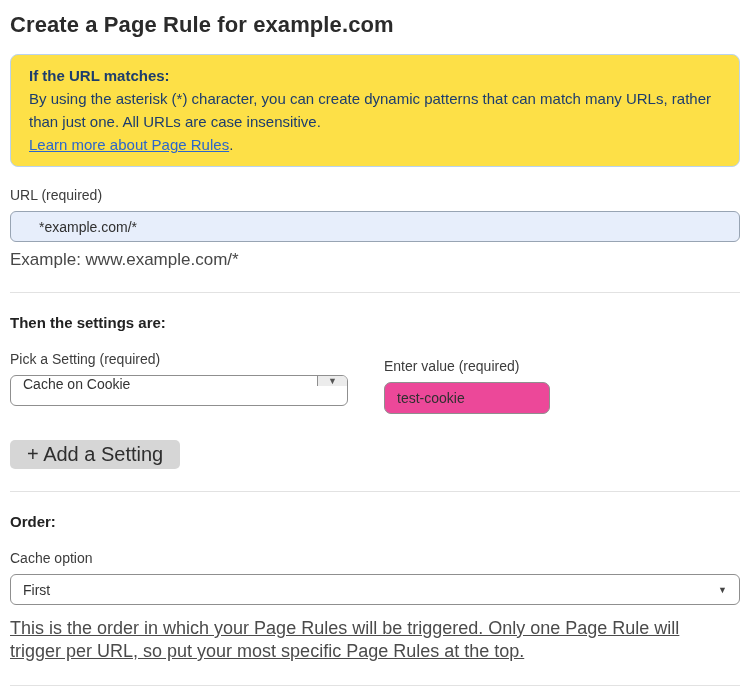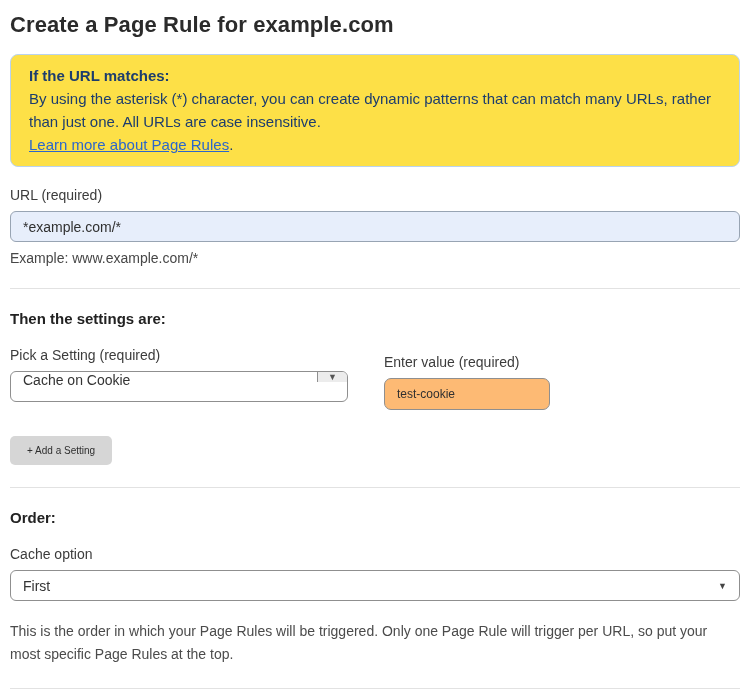--- a/index.html
+++ b/index.html
@@ -43,28 +43,28 @@
     font-size: 14px;
     color: #3c3c3c;
     margin: 20px 0 8px;
   }
   .url-input {
     width: 100%;
     height: 31px;
     background: #e7eefb;
     border: 1px solid #98a4b3;
     border-radius: 6px;
-    padding: 0 12px;
+    padding: 0 28px;
     font-size: 14px;
     color: #303030;
     font-family: "Liberation Sans", sans-serif;
     outline: none;
   }
   .helper-text {
-    font-size: 14px;
+    font-size: 17px;
     color: #474747;
     margin-top: 8px;
   }
 
   hr.divider {
     border: none;
     border-top: 1px solid #e2e2e2;
     margin: 22px 0 0;
   }
 
@@ -105,68 +105,69 @@
     display: flex;
     align-items: center;
     justify-content: center;
     color: #555555;
     font-size: 9px;
   }
 
   .value-input {
     width: 166px;
     height: 32px;
-    background: #fdba74;
+    background: #ec4899;
     border: 1px solid #8f8f8f;
     border-radius: 7px;
     padding: 0 12px;
-    font-size: 12px;
+    font-size: 14px;
     color: #303030;
     font-family: "Liberation Sans", sans-serif;
     outline: none;
   }
 
   .btn {
     font-family: "Liberation Sans", sans-serif;
     font-size: 14px;
     border: none;
     border-radius: 5px;
     height: 30px;
     padding: 0 17px;
     cursor: pointer;
     white-space: nowrap;
   }
   .btn-gray { background: #d6d6d6; color: #2e2e2e; }
   .btn-primary { background: #1672e6; color: #ffffff; }
 
   .add-setting-wrap { margin-top: 26px; }
-  .btn-add { height: 29px; font-size: 10px; }
+  .btn-add { height: 29px; font-size: 20px; }
 
   
   .wide-select {
     display: flex;
     align-items: center;
     justify-content: space-between;
     height: 31px;
     border: 1px solid #8f8f8f;
     border-radius: 6px;
     background: #ffffff;
     padding: 0 12px;
     font-size: 14px;
     color: #333333;
     cursor: pointer;
   }
   .wide-select .select-arrow { color: #444444; font-size: 9px; }
 
   .order-helper {
-    font-size: 14px;
+    font-size: 18px;
     color: #4b4b4b;
     line-height: 23px;
-    margin-top: 19px;
+    margin-top: 12px;
     max-width: 720px;
+    text-decoration: underline;
   }
 
   .footer-buttons {
     display: flex;
     gap: 10px;
     margin-top: 9px;
   }
 </style>
 </head>
 <body>

